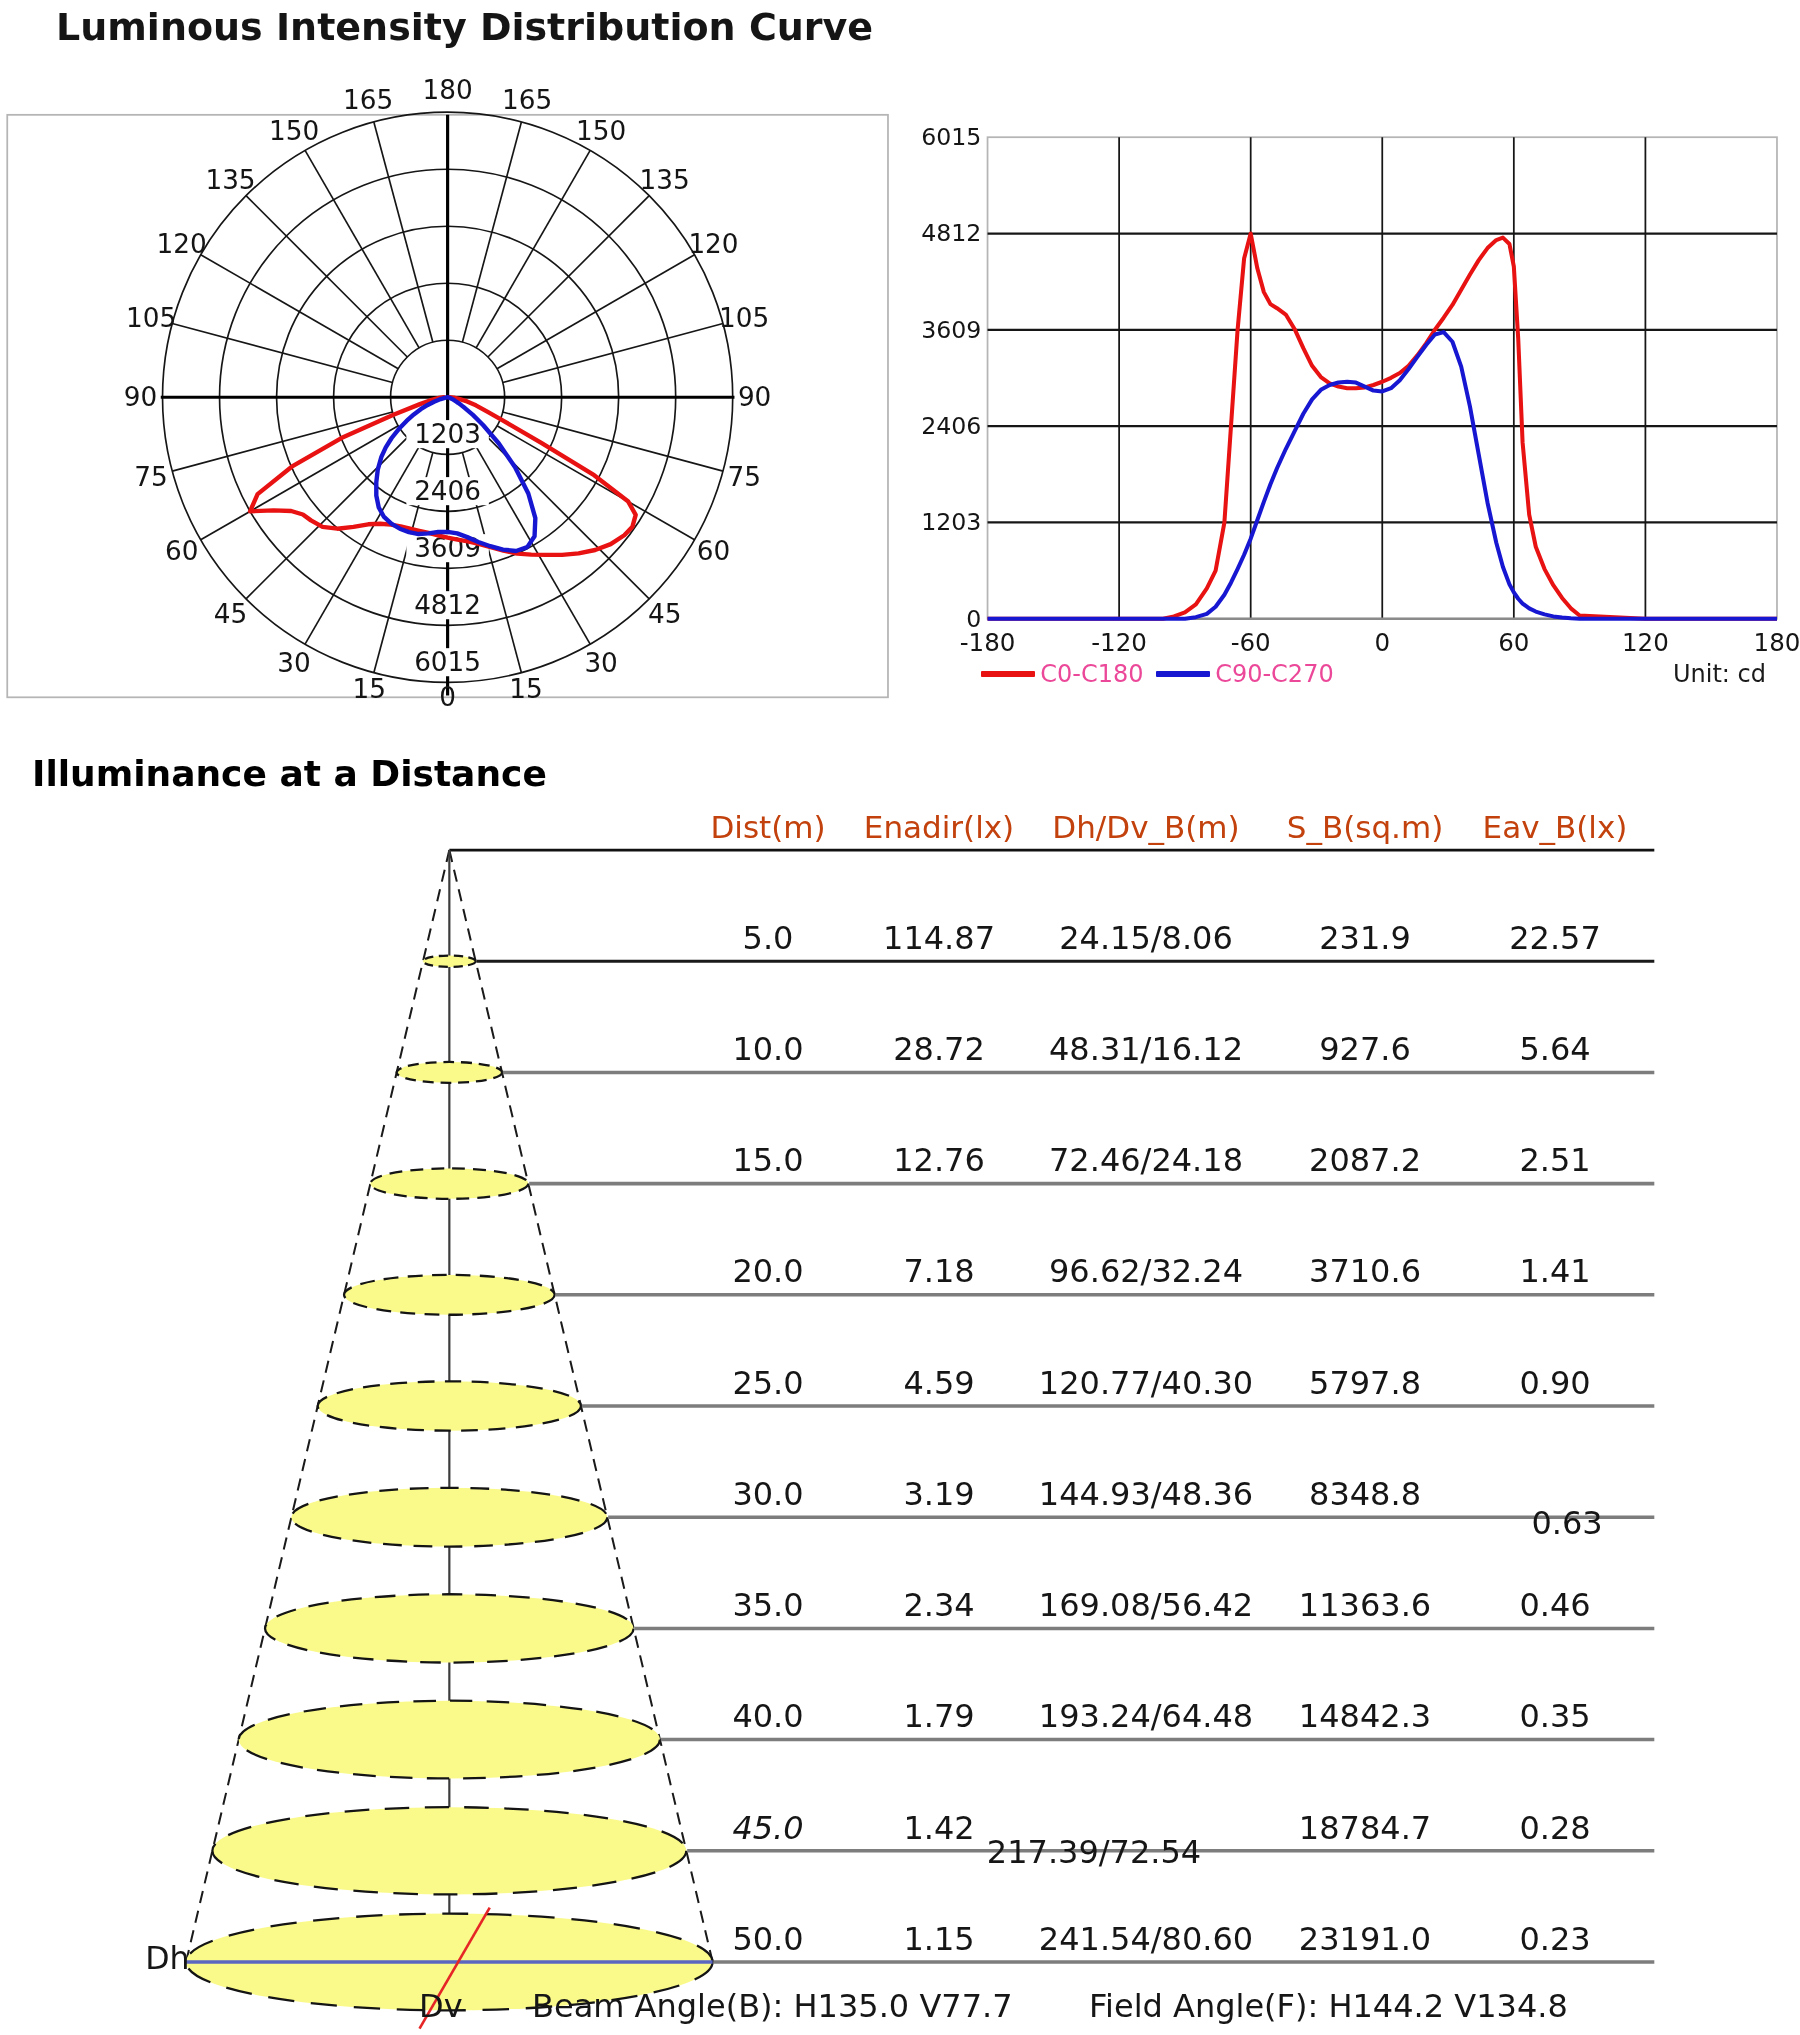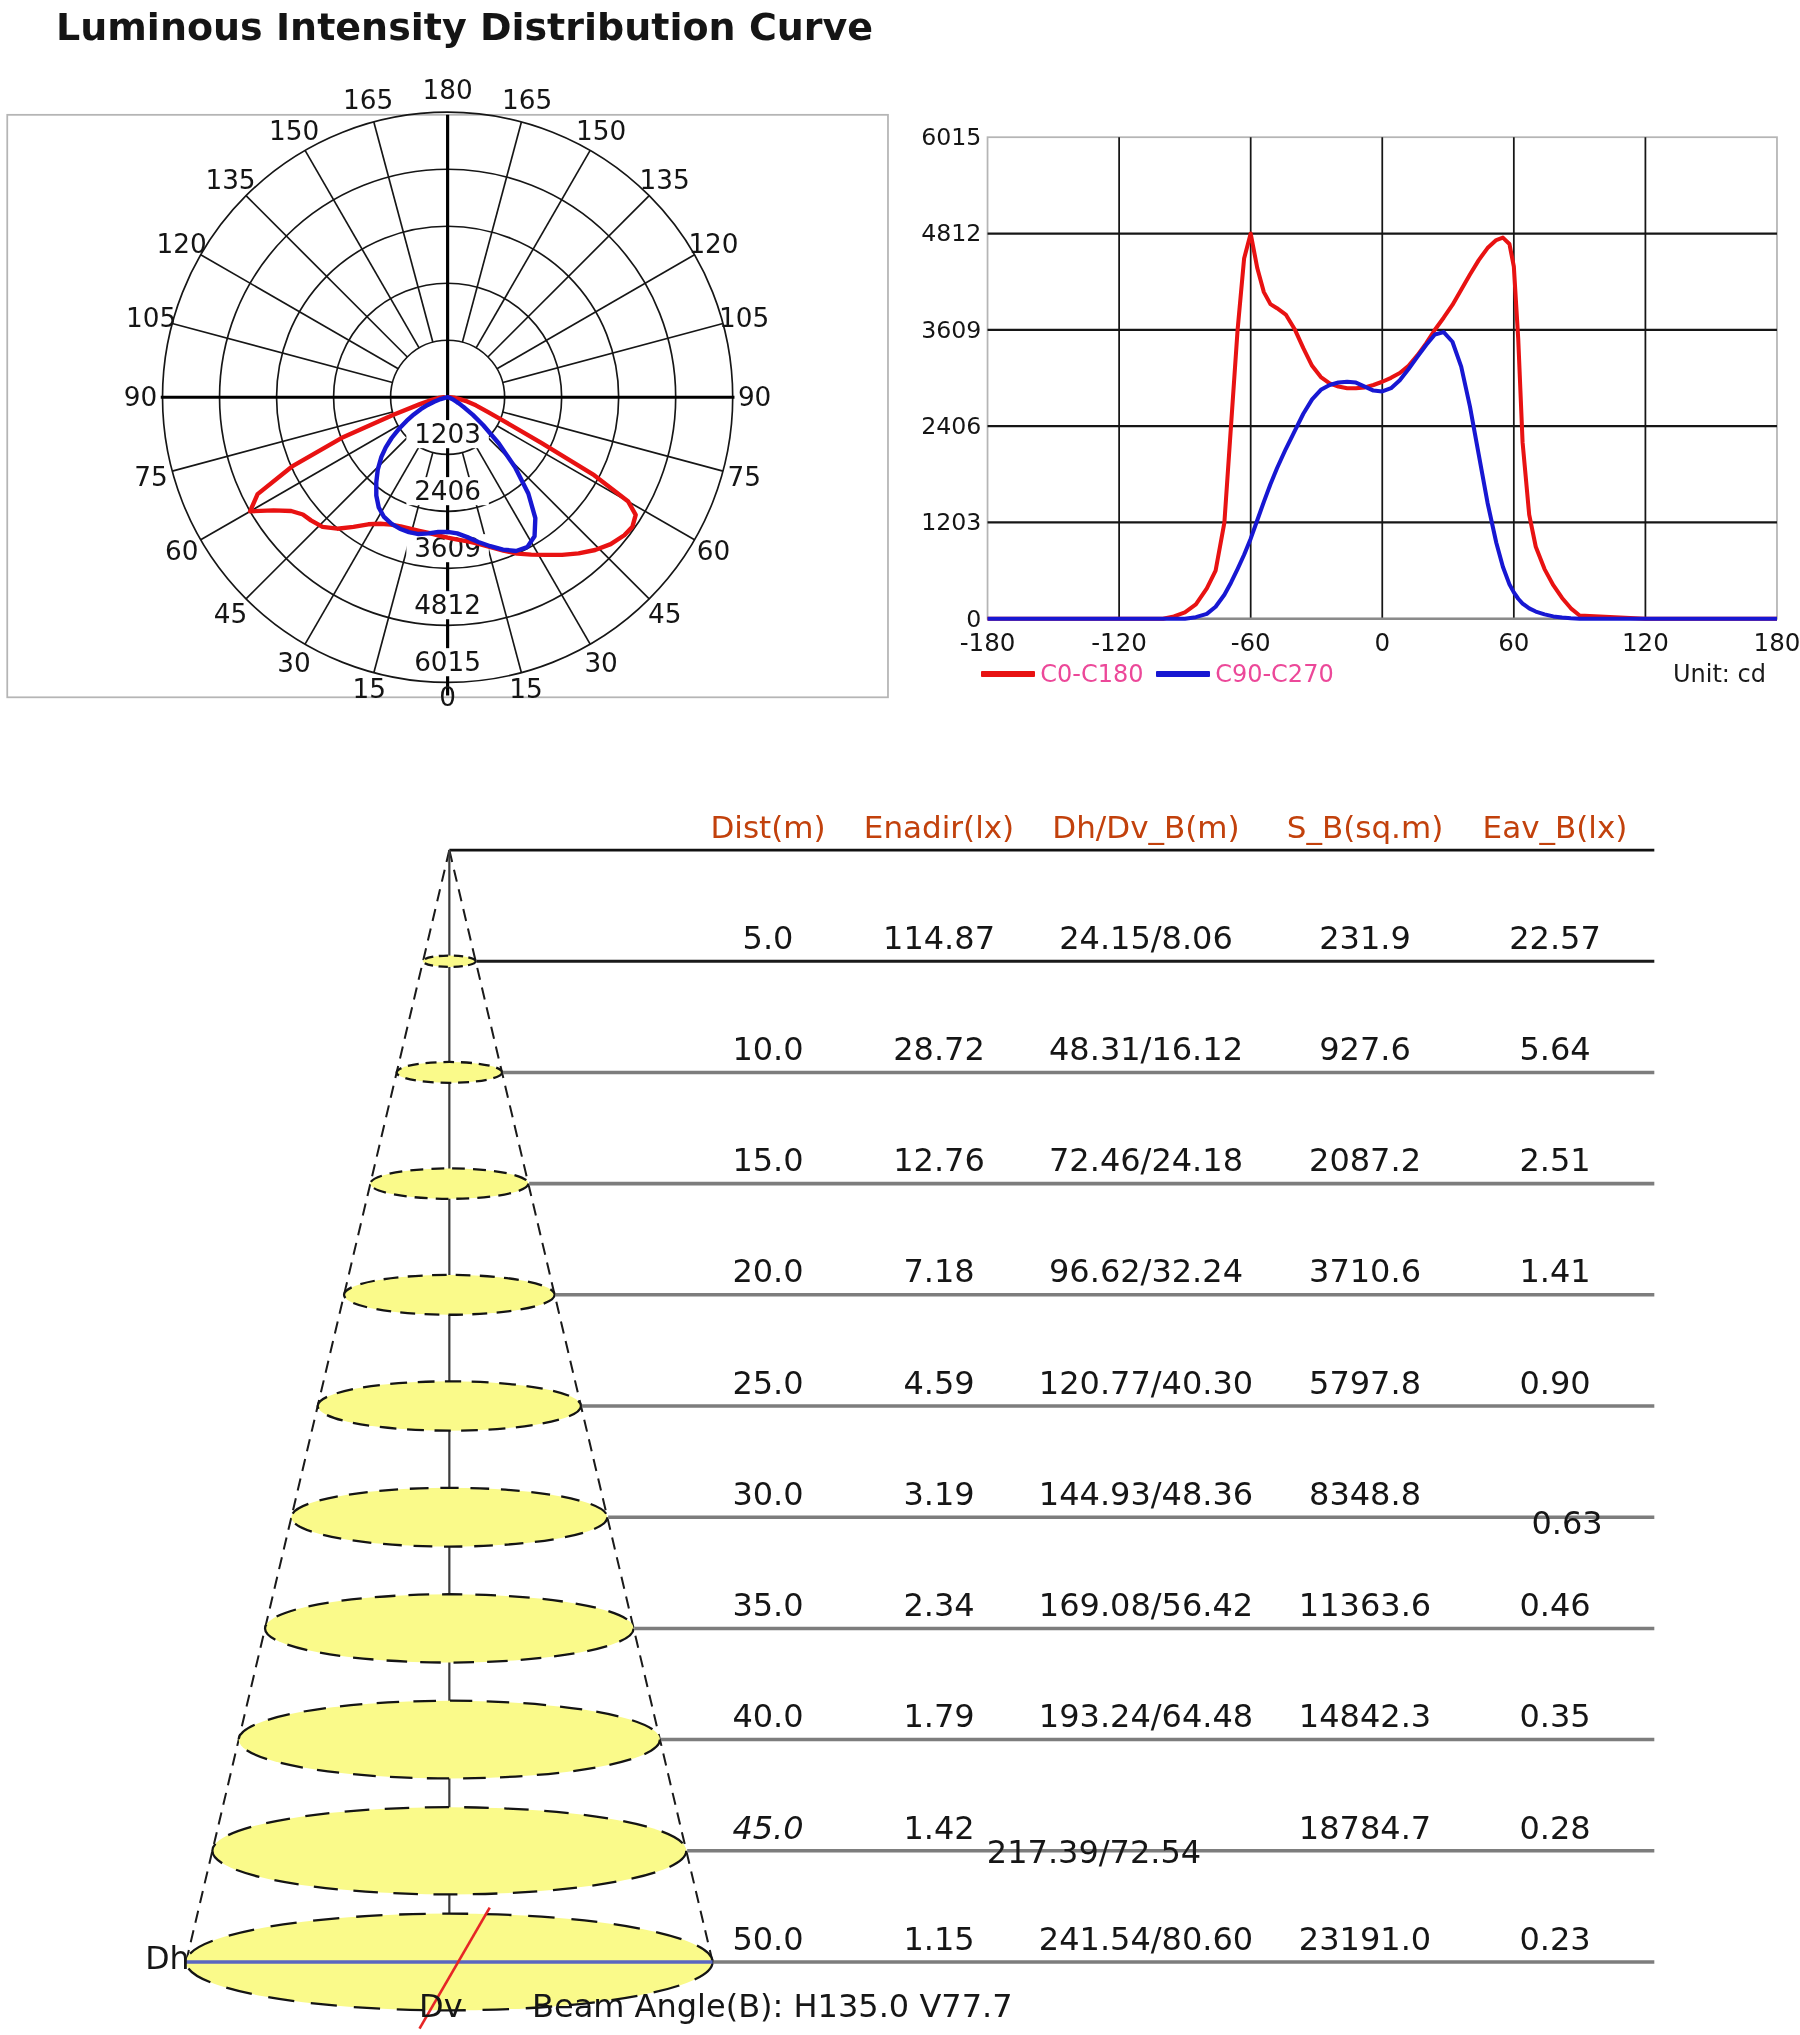--- a/index.html
+++ b/index.html
@@ -131,20 +131,21 @@
       <div class="legend-swatch" id="swatch0" style="background: rgb(232, 18, 18);"></div>
       <span>C0-C180</span>
     </div>
     <div class="legend-item">
       <div class="legend-swatch" id="swatch1" style="background: rgb(23, 23, 210);"></div>
       <span>C90-C270</span>
     </div>
   </div>
   <div class="unit-label">Unit: cd</div>
 
+  <h2 class="section-title">Illuminance at a Distance</h2>
 
   <svg id="coneSvg" style="left:0;top:812px;width:1800px;height:1224px" viewBox="0 925 2051 1394">
       <line x1="512" y1="968" x2="1885" y2="968" stroke="#111" stroke-width="3.2"></line>
       <line x1="512" y1="968" x2="212" y2="2235" stroke="#1a1a1a" stroke-width="2.3" stroke-dasharray="14 9"></line>
       <line x1="512" y1="968" x2="812" y2="2235" stroke="#1a1a1a" stroke-width="2.3" stroke-dasharray="14 9"></line>
       <line x1="512" y1="968" x2="512" y2="2237" stroke="#3c3c3c" stroke-width="2.5"></line>
       <ellipse cx="512" cy="1094.7" rx="30" ry="6.5" fill="#fafa8a" stroke="#141414" stroke-width="2.6" stroke-dasharray="10.2 6.4"></ellipse>
       <line x1="543" y1="1094.7" x2="1885" y2="1094.7" stroke="#1a1a1a" stroke-width="3.2"></line>
       <ellipse cx="512" cy="1221.4" rx="60" ry="11.9" fill="#fafa8a" stroke="#141414" stroke-width="2.6" stroke-dasharray="12.4 7.8"></ellipse>
       <line x1="573" y1="1221.4" x2="1885" y2="1221.4" stroke="#7d7d7d" stroke-width="4"></line>
@@ -223,16 +224,17 @@
       <span class="tcell" style="left: 768px; top: 1920px;">50.0</span>
       <span class="tcell" style="left: 939px; top: 1920px;">1.15</span>
       <span class="tcell" style="left: 1146px; top: 1920px;">241.54/80.60</span>
       <span class="tcell" style="left: 1365px; top: 1920px;">23191.0</span>
       <span class="tcell" style="left: 1555px; top: 1920px;">0.23</span>
     </div>
 
   <div class="bottom-note">
     <span class="dv">Dv</span>
     <span class="beam">Beam Angle(B): H135.0 V77.7</span>
+    <span class="field">Field Angle(F): H144.2 V134.8</span>
   </div>
 
 </div>
 
 
 </body></html>

